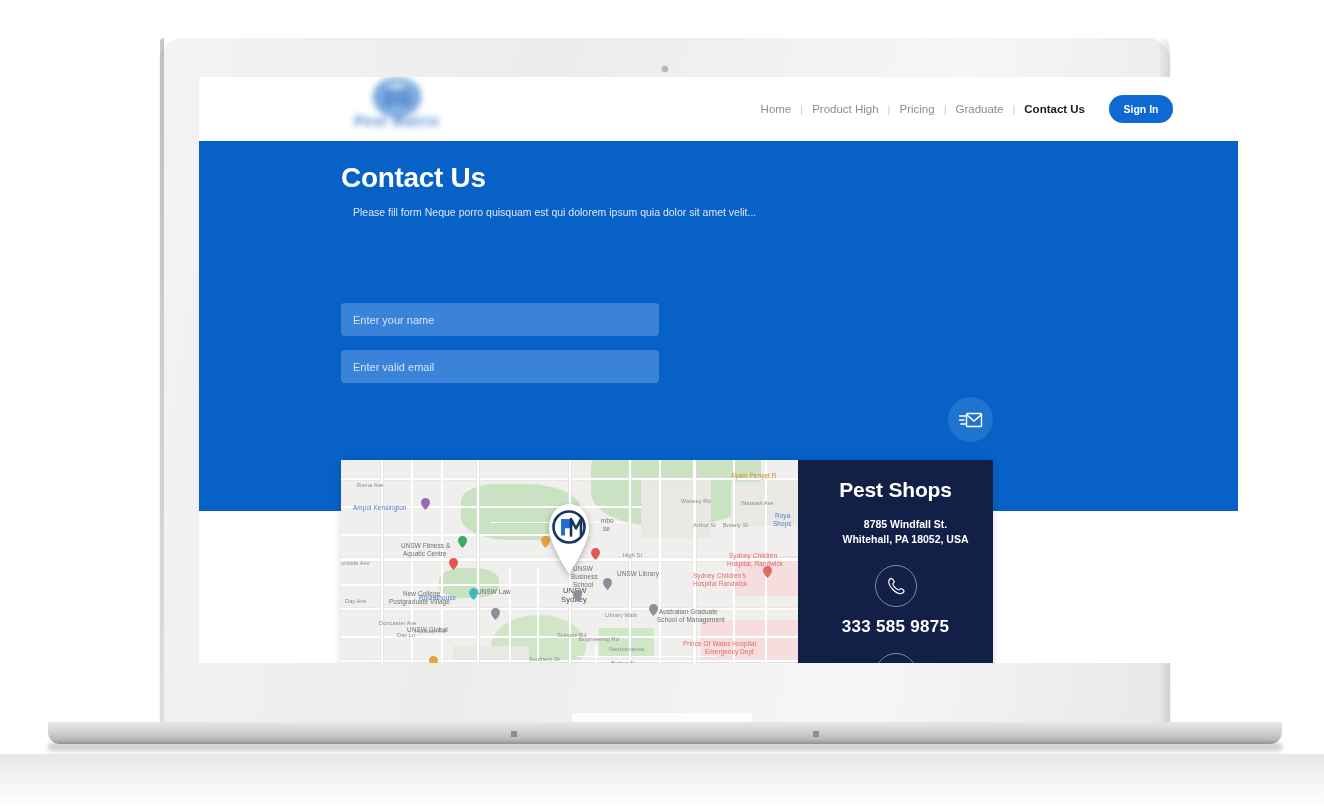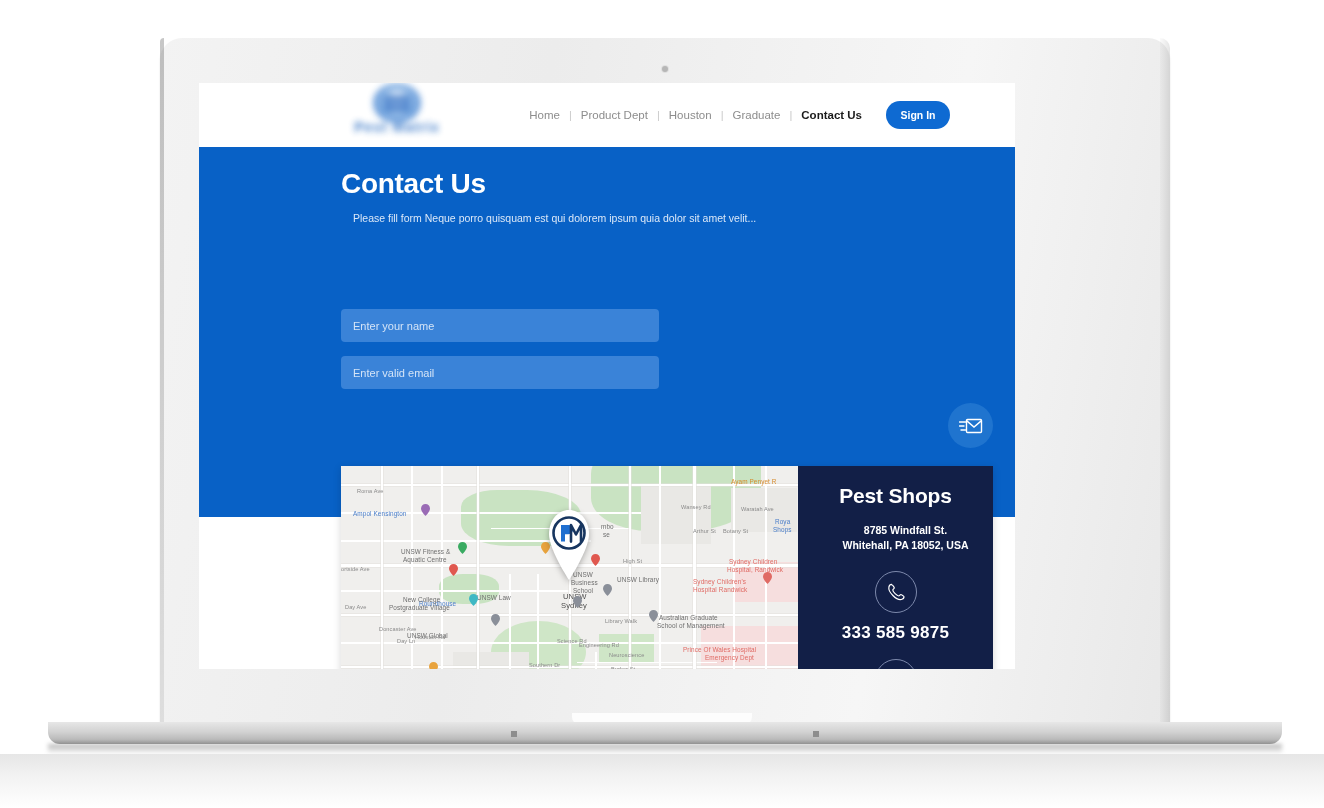--- a/index.html
+++ b/index.html
@@ -105,22 +105,22 @@
     top: 754px;
     width: 1324px;
     height: 54px;
     background: linear-gradient(180deg, #e6e6e6 0%, #f2f2f2 40%, #ffffff 100%);
   }
 
   
   .screen {
     position: absolute;
     left: 199px;
-    top: 83px;
-    width: 816px;
+    top: 77px;
+    width: 1039px;
     height: 586px;
     background: #ffffff;
     overflow: hidden;
   }
 
   
   .site-header {
     position: relative;
     height: 64px;
     background: #ffffff;
@@ -451,23 +451,23 @@
       <div class="brand">
         <div class="brand-mark">
           <div class="brand-mark-letters"></div>
         </div>
         <div class="brand-word">Pest Matrix</div>
       </div>
 
       <nav class="nav">
         <a href="#">Home</a>
         <span class="sep">|</span>
-        <a href="#">Product Dept</a>
+        <a href="#">Product High</a>
         <span class="sep">|</span>
-        <a href="#">Houston</a>
+        <a href="#">Pricing</a>
         <span class="sep">|</span>
         <a href="#">Graduate</a>
         <span class="sep">|</span>
         <a href="#" class="active">Contact Us</a>
       </nav>
 
       <button class="signin-btn">Sign In</button>
     </div>
 
     <div class="hero">

